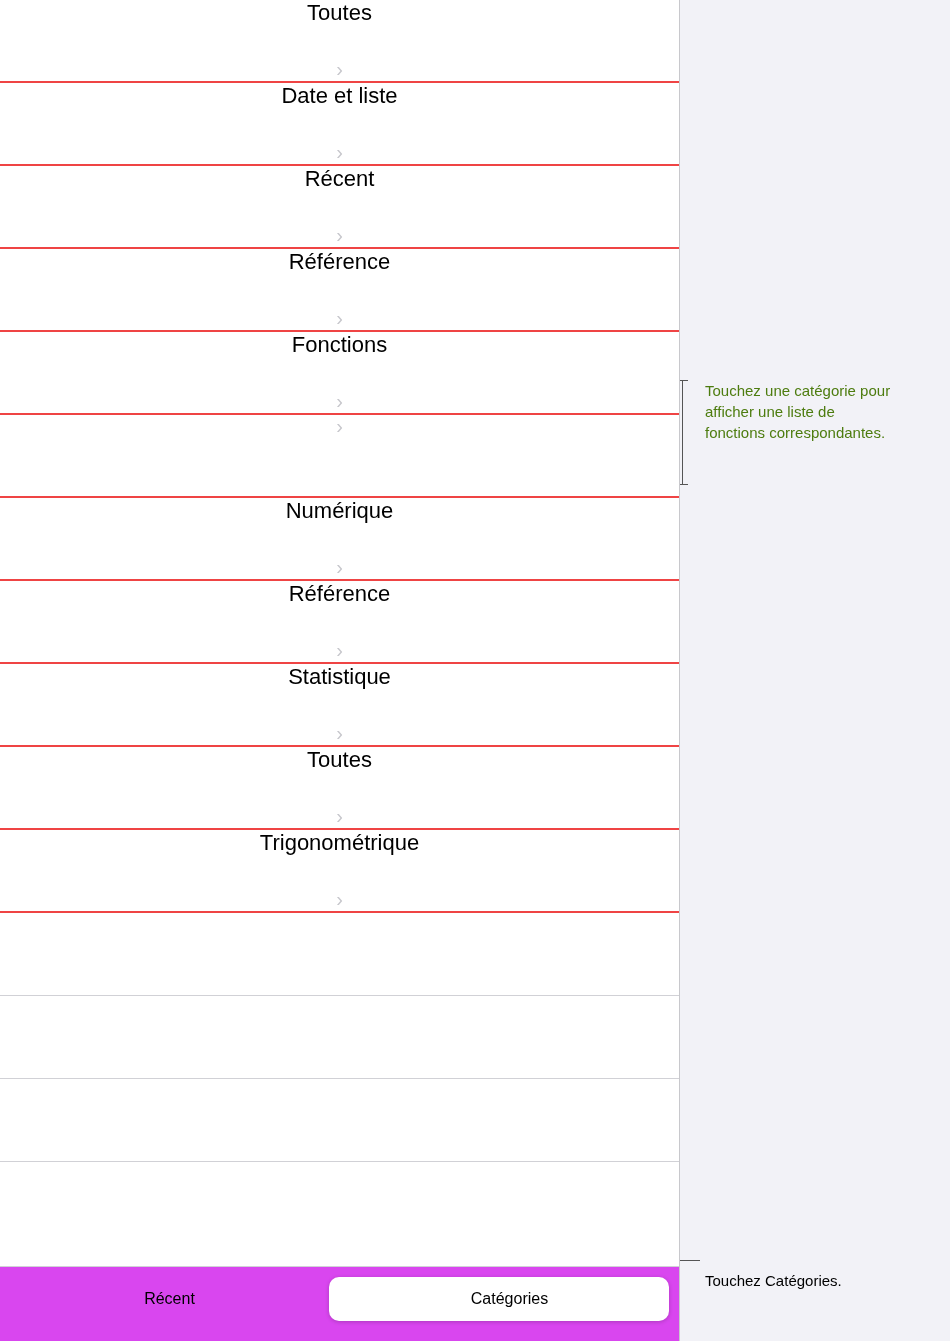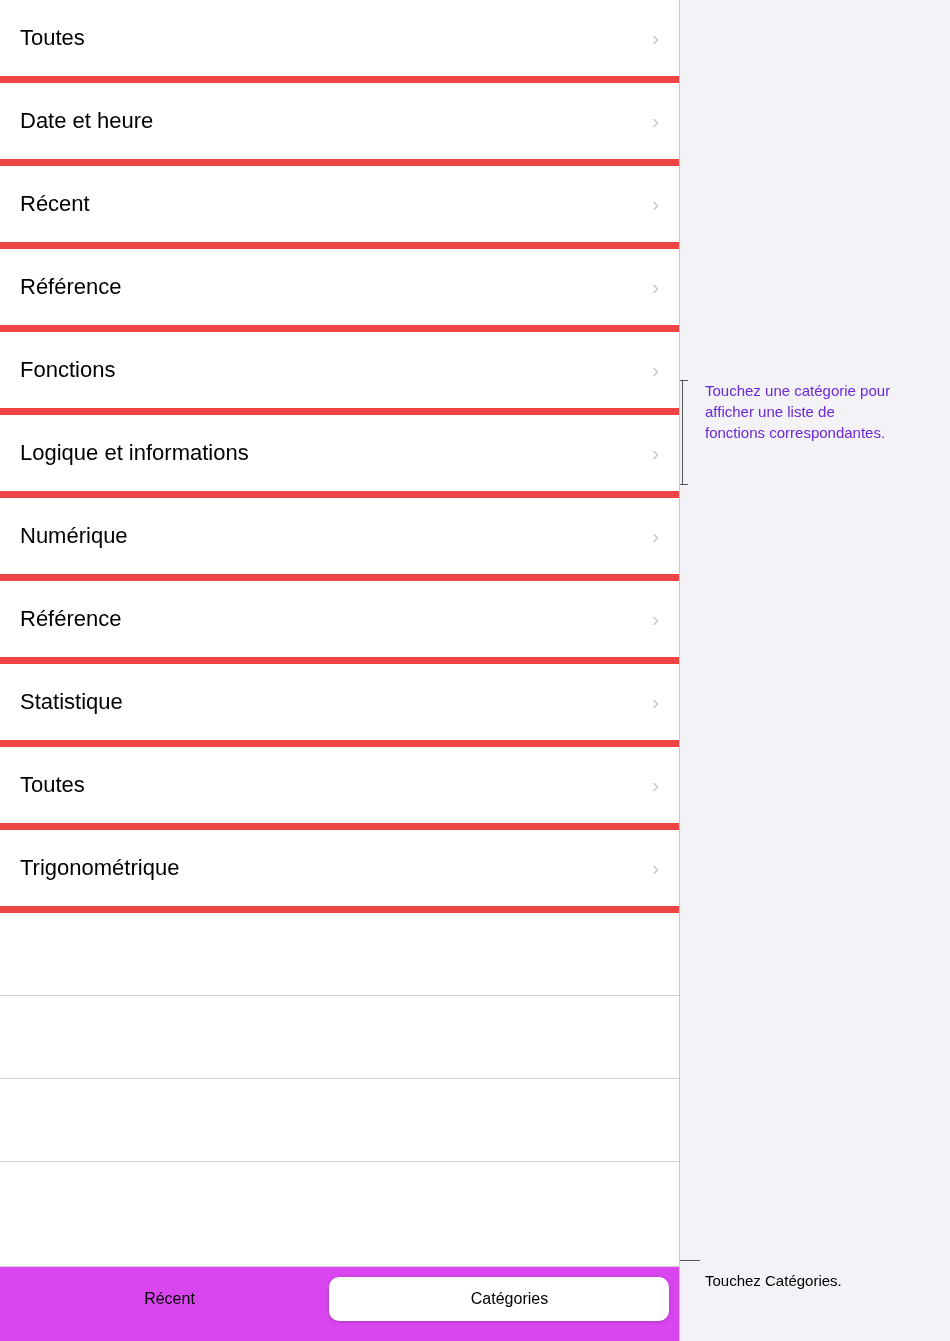--- a/index.html
+++ b/index.html
@@ -61,23 +61,24 @@
       flex: 1;
       overflow: hidden;
     }
 
     .list-item {
       display: flex;
       align-items: center;
       justify-content: space-between;
       padding: 0 20px;
       height: 83px;
-      border-bottom: 7px solid #ef4444;
+      border-bottom: 2px solid #ef4444;
       background: #ffffff;
       cursor: pointer;
+      flex-direction: column;
     }
 
     .list-item-label {
       font-size: 22px;
       font-weight: 400;
       color: #000000;
     }
 
     .chevron {
       color: #c7c7cc;
@@ -138,21 +139,21 @@
       display: flex;
       flex-direction: column;
       align-items: flex-start;
     }
 
     .annotation-text-top {
       position: absolute;
       top: 380px;
       left: 25px;
       font-size: 15px;
-      color: #6d28d9;
+      color: #4d7c0f;
       line-height: 1.4;
       max-width: 190px;
     }
 
     .annotation-bracket-top {
       position: absolute;
       top: 380px;
       left: 2px;
       width: 1px;
       height: 105px;
@@ -203,37 +204,36 @@
 
 
   <div class="list-container">
     <div id="list-items-container">
 
     <div class="list-item">
           <span class="list-item-label">Toutes</span>
           <span class="chevron">›</span>
         </div>
         <div class="list-item">
-          <span class="list-item-label">Date et heure</span>
+          <span class="list-item-label">Date et liste</span>
           <span class="chevron">›</span>
         </div>
         <div class="list-item">
           <span class="list-item-label">Récent</span>
           <span class="chevron">›</span>
         </div>
         <div class="list-item">
           <span class="list-item-label">Référence</span>
           <span class="chevron">›</span>
         </div>
         <div class="list-item">
           <span class="list-item-label">Fonctions</span>
           <span class="chevron">›</span>
         </div>
         <div class="list-item">
-          <span class="list-item-label">Logique et informations</span>
           <span class="chevron">›</span>
         </div>
         <div class="list-item">
           <span class="list-item-label">Numérique</span>
           <span class="chevron">›</span>
         </div>
         <div class="list-item">
           <span class="list-item-label">Référence</span>
           <span class="chevron">›</span>
         </div>

